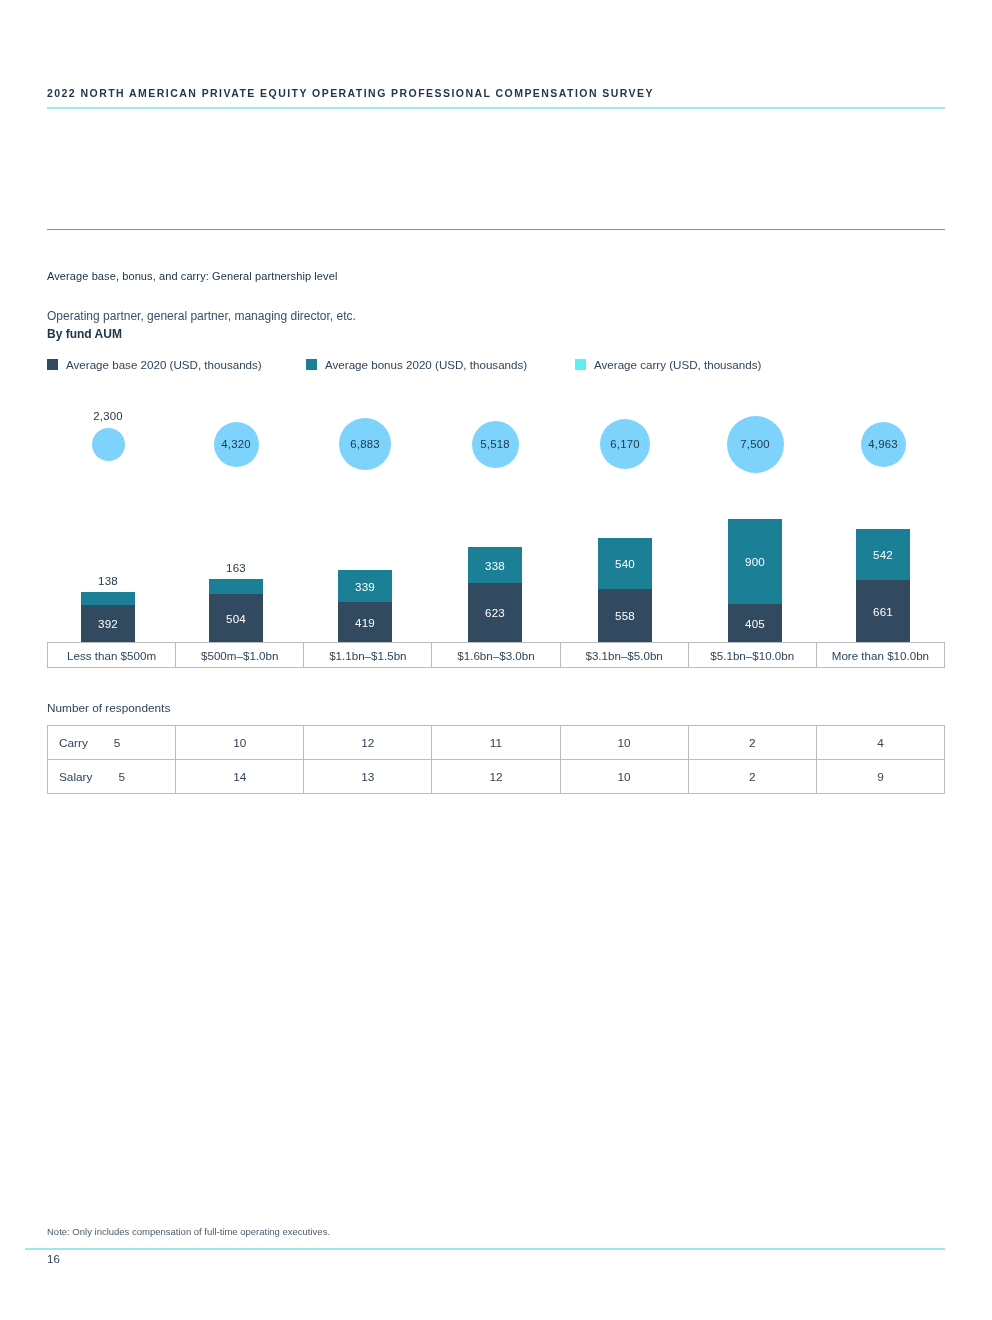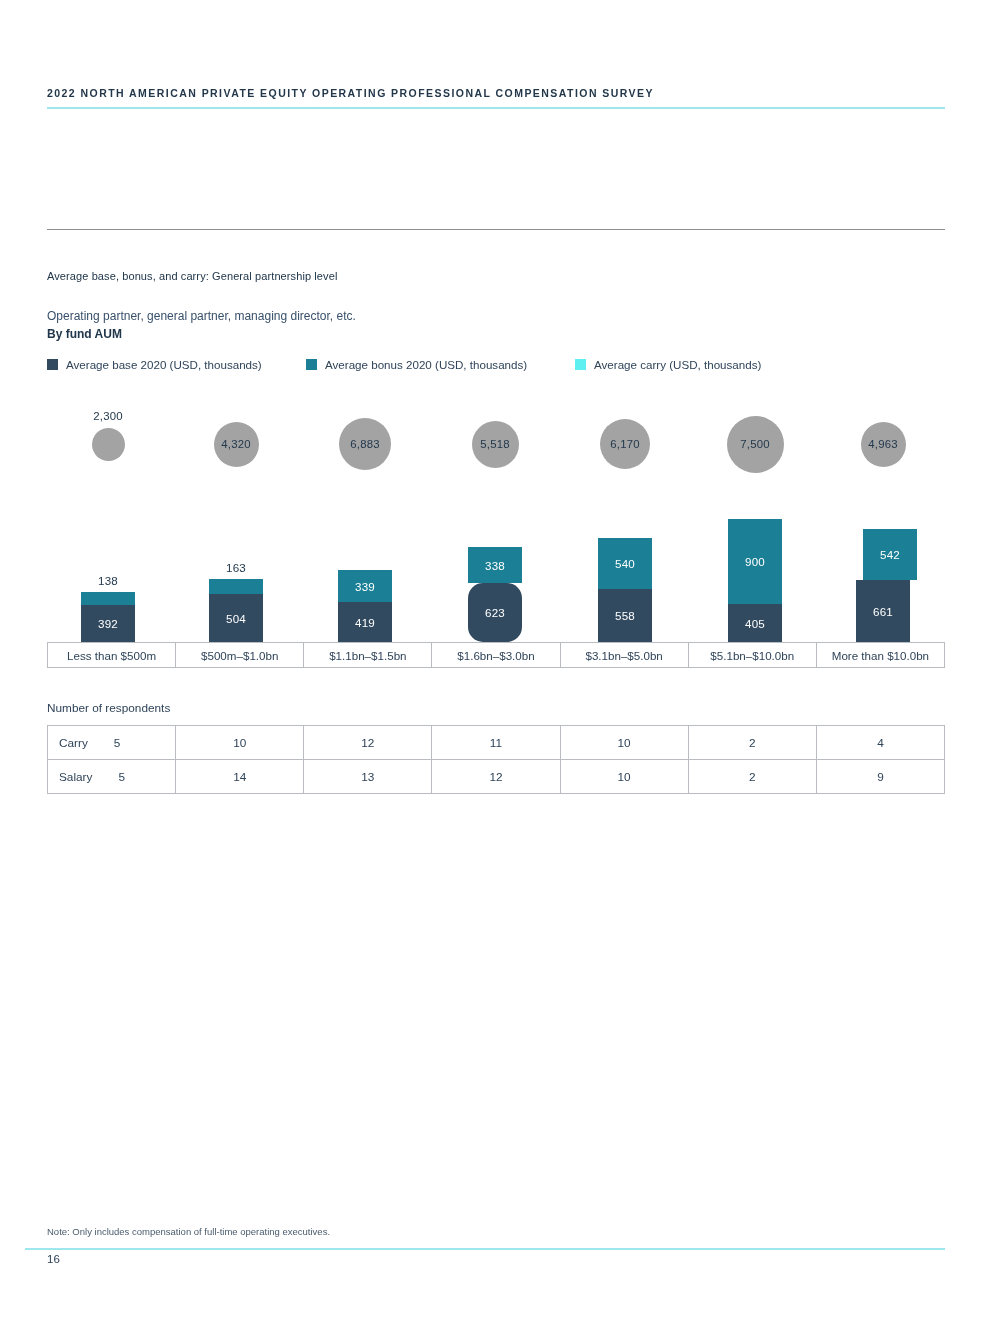--- a/index.html
+++ b/index.html
@@ -108,21 +108,21 @@
     height: 84px;
   }
   .bubble-cell {
     position: absolute;
     top: 0;
     height: 84px;
   }
   .bubble {
     position: absolute;
     border-radius: 50%;
-    background: #a3a3a3;
+    background: #7dd3fc;
     display: flex;
     align-items: center;
     justify-content: center;
   }
   .bubble-value-inside {
     font-size: 11.4px;
     color: #23394d;
     letter-spacing: .2px;
   }
   .bubble-value-outside {
@@ -353,21 +353,21 @@
         <div class="seg seg-base" style="height: 40px;">
           <span class="seg-value">419</span>
         </div>
       </div>
     </div>
     <div class="bar-cell" style="left: 468px; width: 54px;">
       <div class="bar-stack">
         <div class="seg seg-bonus" style="height: 36px;">
           <span class="seg-value">338</span>
         </div>
-        <div class="seg seg-base" style="height: 59px; border-radius: 15px;">
+        <div class="seg seg-base" style="height: 59px;">
           <span class="seg-value">623</span>
         </div>
       </div>
     </div>
     <div class="bar-cell" style="left: 598px; width: 54px;">
       <div class="bar-stack">
         <div class="seg seg-bonus" style="height: 51px;">
           <span class="seg-value">540</span>
         </div>
         <div class="seg seg-base" style="height: 53px;">
@@ -380,21 +380,21 @@
         <div class="seg seg-bonus" style="height: 85px;">
           <span class="seg-value">900</span>
         </div>
         <div class="seg seg-base" style="height: 38px;">
           <span class="seg-value">405</span>
         </div>
       </div>
     </div>
     <div class="bar-cell" style="left: 856px; width: 54px;">
       <div class="bar-stack">
-        <div class="seg seg-bonus" style="height: 51px; margin-left: 7px;">
+        <div class="seg seg-bonus" style="height: 51px;">
           <span class="seg-value">542</span>
         </div>
         <div class="seg seg-base" style="height: 62px;">
           <span class="seg-value">661</span>
         </div>
       </div>
     </div>
   </div>
 
 <div id="axis-band">

